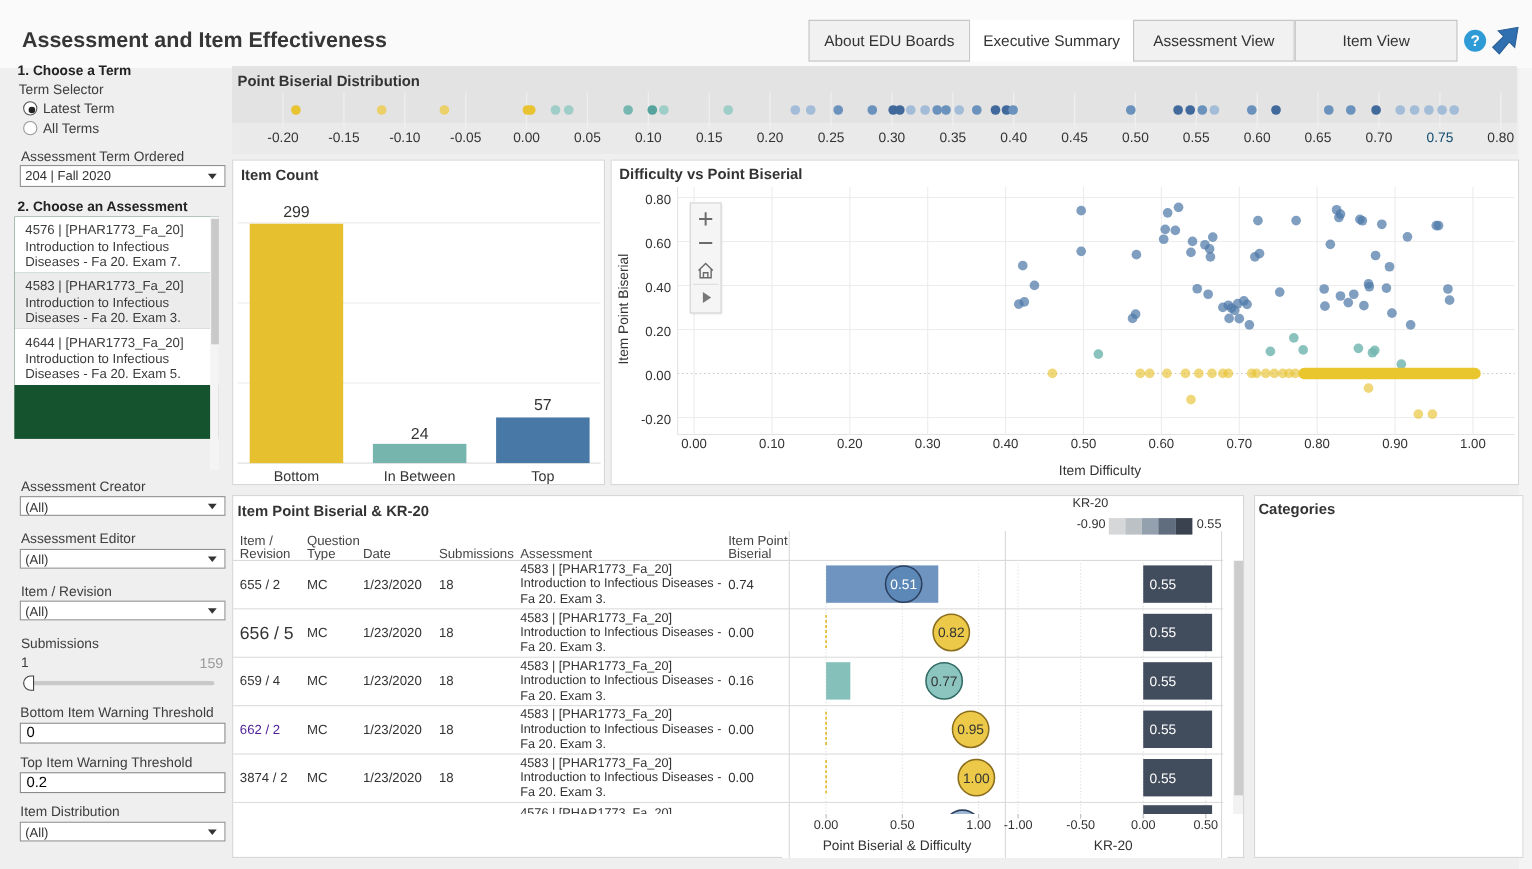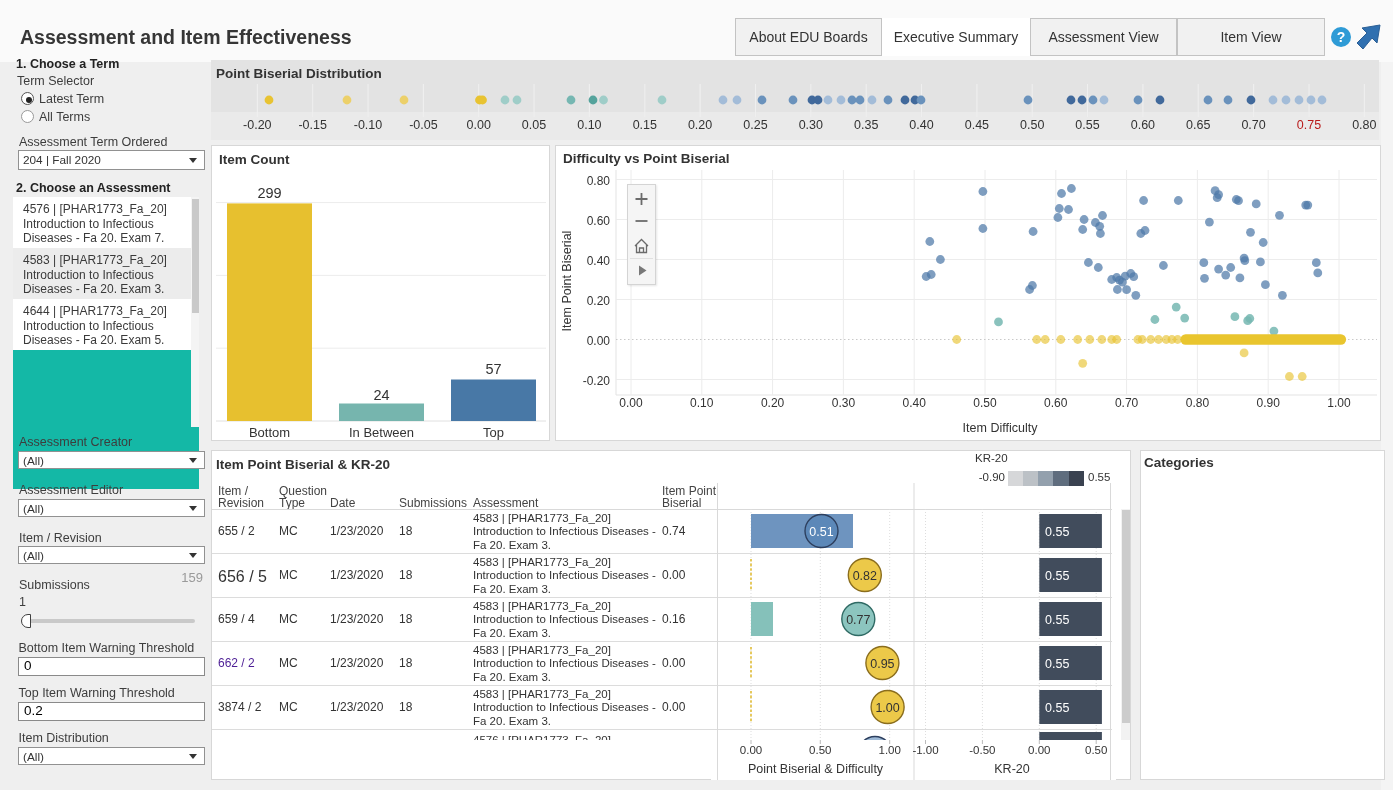--- a/index.html
+++ b/index.html
@@ -23,36 +23,36 @@
 <div class="abs lbl" style="left:16px;top:57px;font-weight:bold;color:#222">1. Choose a Term</div>
 <div class="abs lbl" style="left:17px;top:73.5px">Term Selector</div>
 <div class="abs" style="left:21px;top:92px;width:13px;height:13px;border-radius:50%;border:1.5px solid #555;background:#fff"></div>
 <div class="abs" style="left:25.5px;top:96.5px;width:6px;height:6px;border-radius:50%;background:#222"></div>
 <div class="abs lbl" style="left:39px;top:91.5px">Latest Term</div>
 <div class="abs" style="left:21px;top:110px;width:13px;height:13px;border-radius:50%;border:1.5px solid #999;background:#fff"></div>
 <div class="abs lbl" style="left:39px;top:110px">All Terms</div>
 <div class="abs lbl" style="left:19px;top:134.5px">Assessment Term Ordered</div>
 <div class="sel" style="left:18px;top:150px;width:187px;height:20px">204 | Fall 2020<span class="car"></span></div>
 <div class="abs lbl" style="left:16px;top:181px;font-weight:bold;color:#222">2. Choose an Assessment</div>
-<div class="abs" style="left:13px;top:197px;width:186px;height:292px;background:#14b8a6;overflow:hidden">
+<div class="abs" style="left:13px;top:197px;width:186px;height:202px;background:#14532d;overflow:hidden">
     <div style="height:51px;background:#fff;font-size:12px;color:#3a3a3a;line-height:14.7px;padding:5px 2px 0 10px">4576 | [PHAR1773_Fa_20] Introduction to Infectious Diseases - Fa 20. Exam 7.</div>
     <div style="height:51px;background:#ececec;font-size:12px;color:#3a3a3a;line-height:14.7px;padding:5px 2px 0 10px">4583 | [PHAR1773_Fa_20] Introduction to Infectious Diseases - Fa 20. Exam 3.</div>
     <div style="height:51px;background:#fff;font-size:12px;color:#3a3a3a;line-height:14.7px;padding:5px 2px 0 10px">4644 | [PHAR1773_Fa_20] Introduction to Infectious Diseases - Fa 20. Exam 5.</div>
   </div>
 <div class="abs" style="left:191px;top:197px;width:8px;height:230px;background:#f4f4f4"></div>
 <div class="abs" style="left:191.5px;top:199px;width:7px;height:114px;background:#c9c9c9"></div>
 <div class="abs lbl" style="left:19px;top:434.5px">Assessment Creator</div>
 <div class="sel" style="left:18px;top:451px;width:187px;height:18px">(All)<span class="car"></span></div>
 <div class="abs lbl" style="left:19px;top:483px">Assessment Editor</div>
 <div class="sel" style="left:18px;top:498.5px;width:187px;height:18px">(All)<span class="car"></span></div>
 <div class="abs lbl" style="left:19px;top:530.5px">Item / Revision</div>
 <div class="sel" style="left:18px;top:546px;width:187px;height:18px">(All)<span class="car"></span></div>
 <div class="abs lbl" style="left:19px;top:578px">Submissions</div>
 <div class="abs lbl" style="left:19px;top:595px">1</div>
-<div class="abs" style="left:150px;top:570px;width:53px;text-align:right;font-size:13px;color:#9a9a9a">159</div>
+<div class="abs" style="left:150px;top:595px;width:53px;text-align:right;font-size:13px;color:#9a9a9a">159</div>
 <div class="abs" style="left:22px;top:619px;width:173px;height:4px;border-radius:2px;background:#c9c9c9"></div>
 <div class="abs" style="left:20.5px;top:614px;width:10px;height:14px;border-radius:7.5px 0 0 7.5px;background:#fff;border:1.6px solid #3f3f3f"></div>
 <div class="abs lbl" style="left:18.5px;top:640.5px">Bottom Item Warning Threshold</div>
 <div class="inp" style="left:18px;top:657px;width:187px;height:18.5px">0</div>
 <div class="abs lbl" style="left:18.5px;top:686px">Top Item Warning Threshold</div>
 <div class="inp" style="left:18px;top:702px;width:187px;height:18.5px">0.2</div>
 <div class="abs lbl" style="left:18.5px;top:731px">Item Distribution</div>
 <div class="sel" style="left:18px;top:746.5px;width:187px;height:18px">(All)<span class="car"></span></div>
 <div class="abs" style="left:1381px;top:62px;width:12px;height:728px;background:#f4f4f4"></div>
 <div class="abs" style="left:211px;top:60px;width:1168px;height:52px;background:#e3e3e3"></div>
@@ -134,21 +134,21 @@
 <div class="abs" style="left:730.5px;top:118px;width:50px;text-align:center;font-size:12.5px;color:#333">0.25</div>
 <div class="abs" style="left:785.8px;top:118px;width:50px;text-align:center;font-size:12.5px;color:#333">0.30</div>
 <div class="abs" style="left:841.2px;top:118px;width:50px;text-align:center;font-size:12.5px;color:#333">0.35</div>
 <div class="abs" style="left:896.5px;top:118px;width:50px;text-align:center;font-size:12.5px;color:#333">0.40</div>
 <div class="abs" style="left:951.9px;top:118px;width:50px;text-align:center;font-size:12.5px;color:#333">0.45</div>
 <div class="abs" style="left:1007.2px;top:118px;width:50px;text-align:center;font-size:12.5px;color:#333">0.50</div>
 <div class="abs" style="left:1062.5px;top:118px;width:50px;text-align:center;font-size:12.5px;color:#333">0.55</div>
 <div class="abs" style="left:1117.9px;top:118px;width:50px;text-align:center;font-size:12.5px;color:#333">0.60</div>
 <div class="abs" style="left:1173.2px;top:118px;width:50px;text-align:center;font-size:12.5px;color:#333">0.65</div>
 <div class="abs" style="left:1228.6px;top:118px;width:50px;text-align:center;font-size:12.5px;color:#333">0.70</div>
-<div class="abs" style="left:1284.0px;top:118px;width:50px;text-align:center;font-size:12.5px;color:#b91c1c">0.75</div>
+<div class="abs" style="left:1284.0px;top:118px;width:50px;text-align:center;font-size:12.5px;color:#0c4a6e">0.75</div>
 <div class="abs" style="left:1339.3px;top:118px;width:50px;text-align:center;font-size:12.5px;color:#333">0.80</div>
 <div class="card" style="left:211px;top:145px;width:339px;height:296px"></div>
 <div class="abs ct" style="left:219px;top:152px">Item Count</div>
 <svg class="abs" style="left:212px;top:146px" width="337" height="294" viewBox="0 0 337 294">
     <line x1="4" y1="56.6" x2="334" y2="56.6" stroke="#ececec" stroke-width="1"></line>
     <line x1="4" y1="129.4" x2="334" y2="129.4" stroke="#ececec" stroke-width="1"></line>
     <line x1="4" y1="202.2" x2="334" y2="202.2" stroke="#ececec" stroke-width="1"></line>
     <line x1="4" y1="275" x2="334" y2="275" stroke="#e0e0e0" stroke-width="1"></line>
     <rect x="15" y="57.4" width="85" height="217.6" fill="#e7c02f"></rect>
     <rect x="127" y="257.5" width="85" height="17.5" fill="#76b5ae"></rect>

